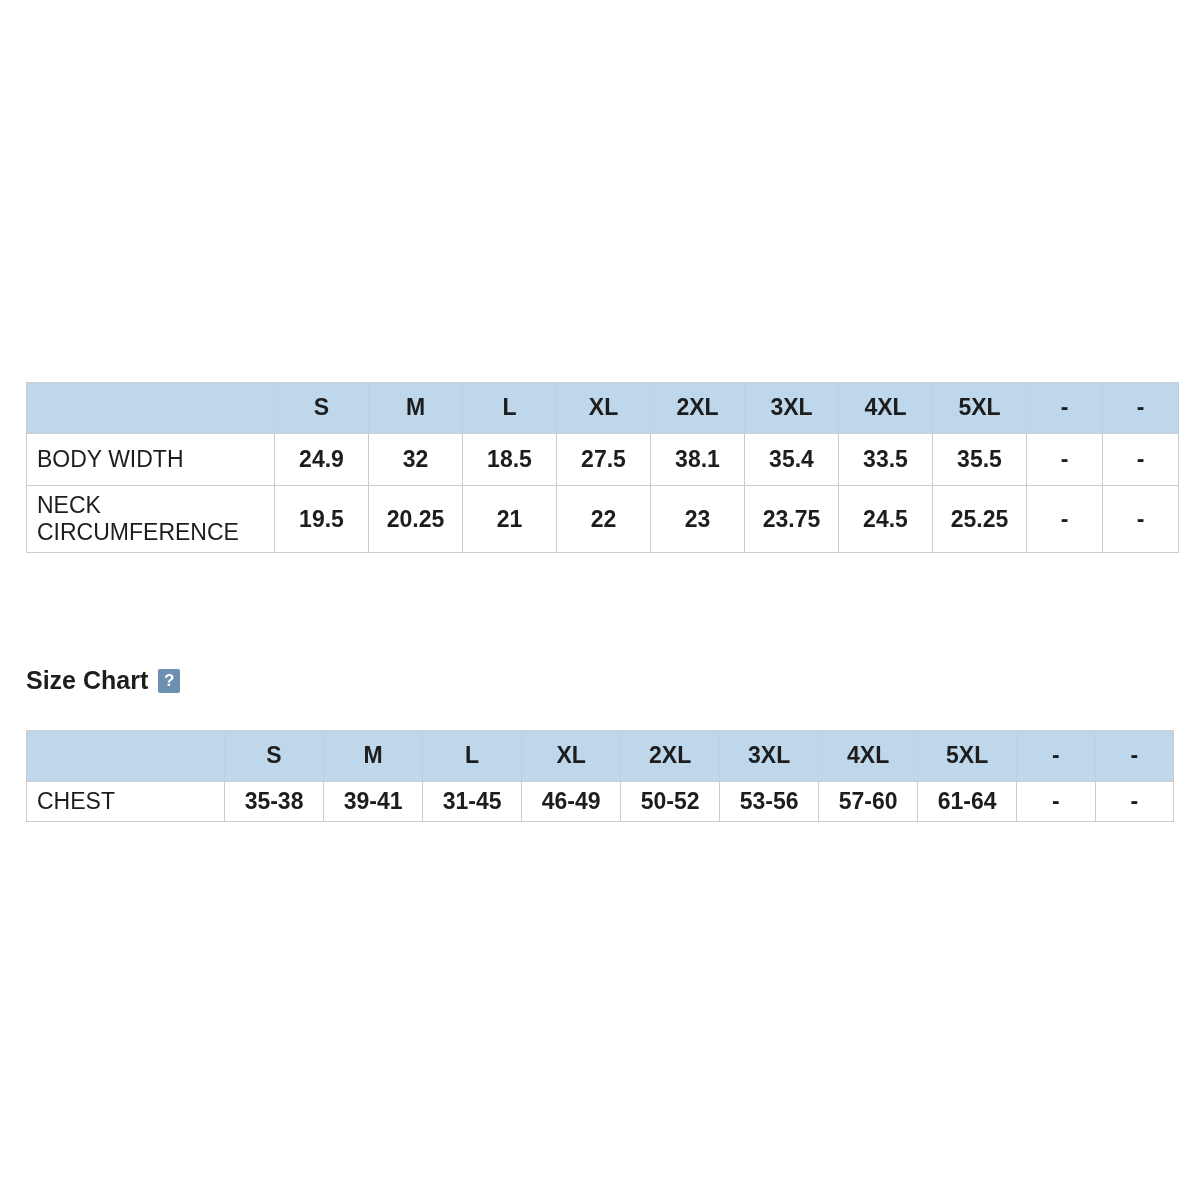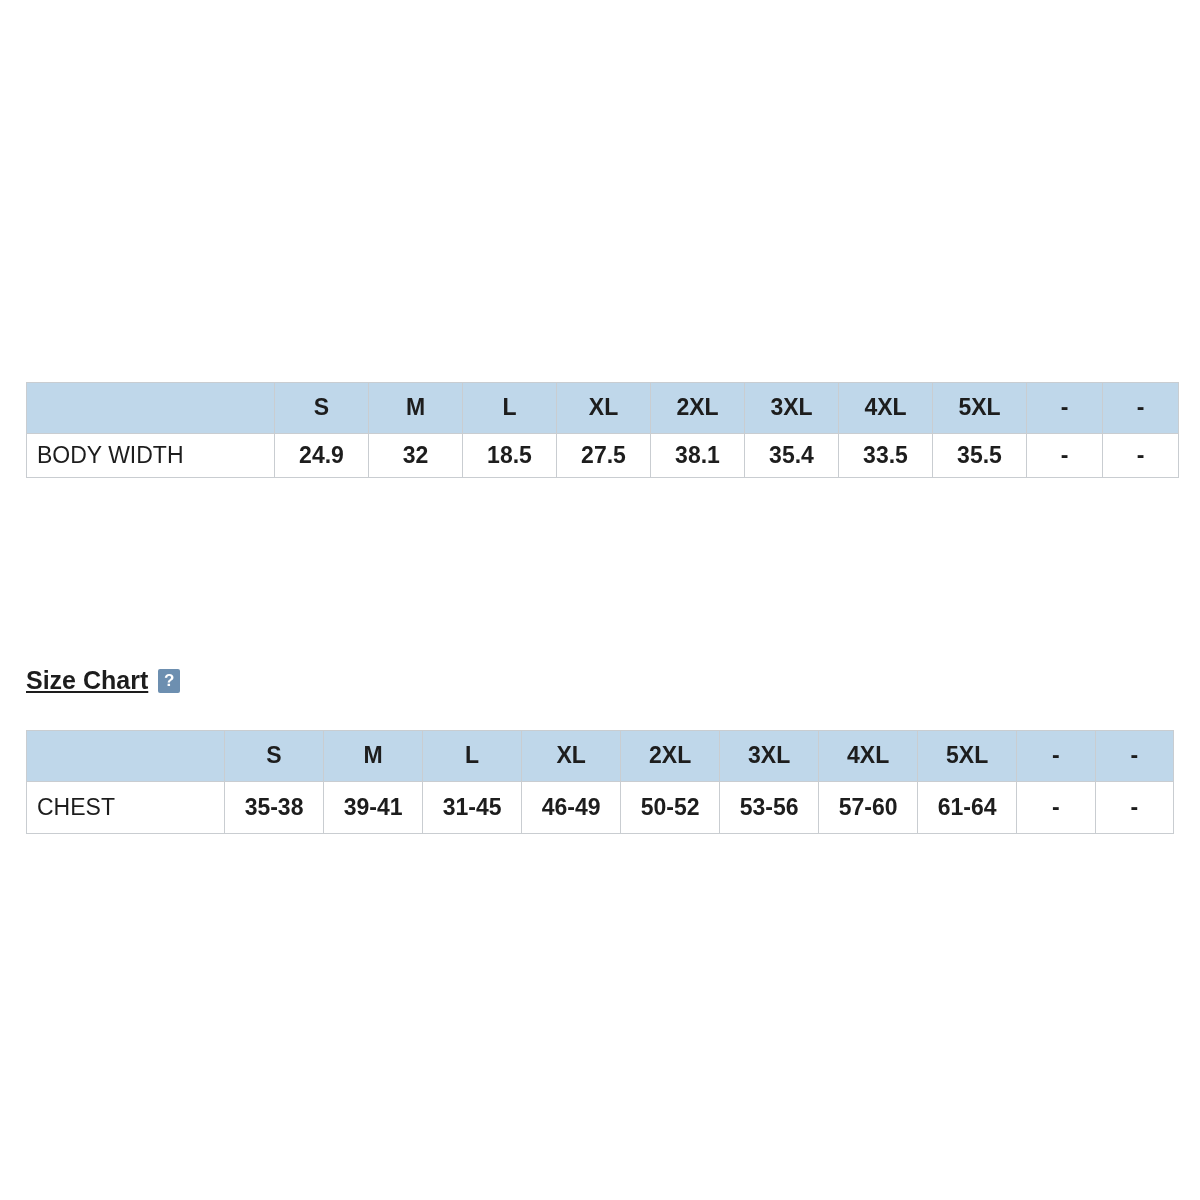--- a/index.html
+++ b/index.html
@@ -68,37 +68,36 @@
   
   #measurements-table col.c-label { width: 248px; }
   #measurements-table col.c-size  { width: 94px; }
   #measurements-table col.c-dash  { width: 76px; }
 
   
   #chest-table col.c-label { width: 192px; }
   #chest-table col.c-size  { width: 96px; }
   #chest-table col.c-dash  { width: 76px; }
 
-  #measurements-table tbody tr { height: 44px; }
-  #chest-table tbody tr { height: 52px; }
+  #measurements-table tbody tr { height: 52px; }
+  #chest-table tbody tr { height: 40px; }
 
   .section-title {
     position: absolute;
     left: 26px;
     top: 666px;
     display: flex;
     align-items: center;
     gap: 10px;
   }
 
   .section-title .title-text {
     font-size: 25px;
     font-weight: bold;
     color: #1d1d1d;
-    text-decoration: underline;
   }
 
   .help-badge {
     display: inline-flex;
     align-items: center;
     justify-content: center;
     width: 22px;
     height: 24px;
     background: #6d8fb0;
     color: #ffffff;
@@ -150,20 +149,33 @@
           <td>32</td>
           <td>18.5</td>
           <td>27.5</td>
           <td>38.1</td>
           <td>35.4</td>
           <td>33.5</td>
           <td>35.5</td>
           <td>-</td>
           <td>-</td>
         </tr>
+        <tr>
+          <td class="rowlabel">NECK CIRCUMFERENCE</td>
+          <td>19.5</td>
+          <td>20.25</td>
+          <td>21</td>
+          <td>22</td>
+          <td>23</td>
+          <td>23.75</td>
+          <td>24.5</td>
+          <td>25.25</td>
+          <td>-</td>
+          <td>-</td>
+        </tr>
       </tbody>
     </table>
   </div>
 
   <div class="section-title">
     <span class="title-text">Size Chart</span>
     <span class="help-badge">?</span>
   </div>
 
   <div class="table-wrap" id="chest-wrap">

